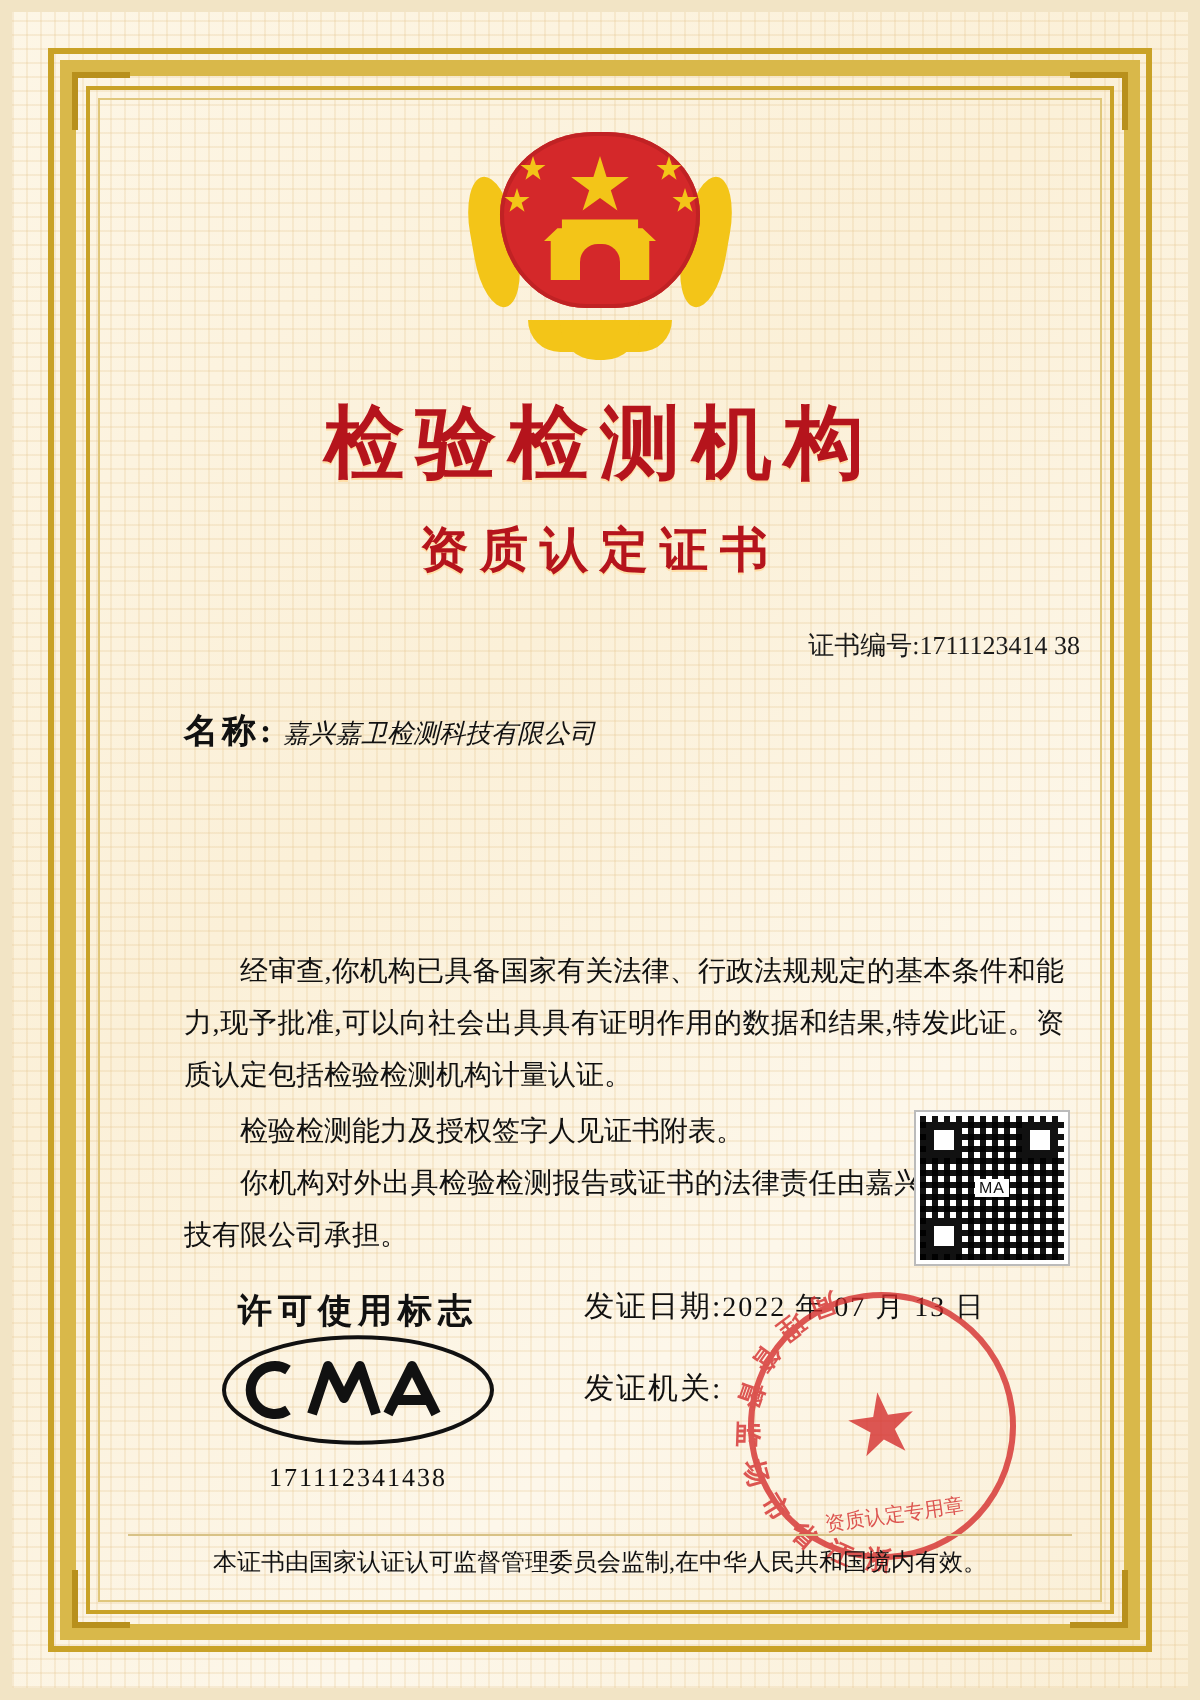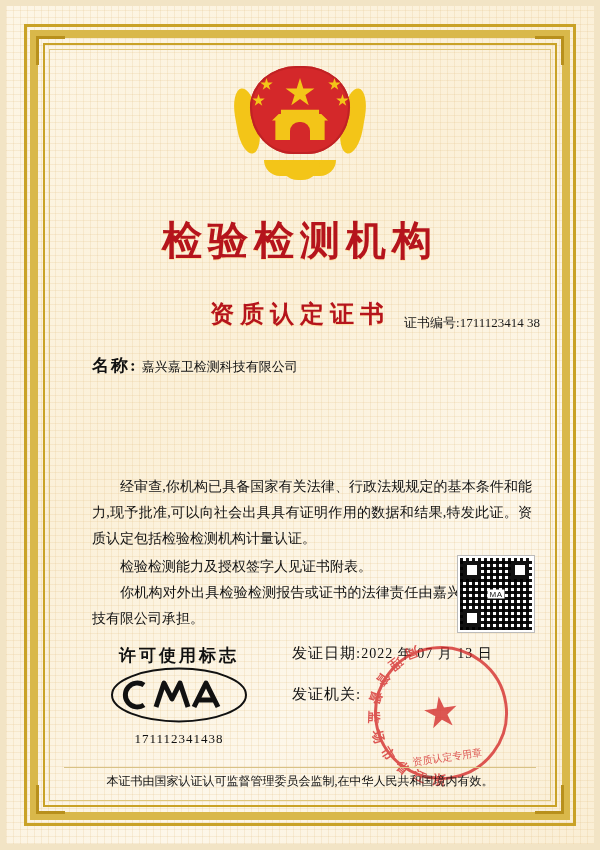--- a/index.html
+++ b/index.html
@@ -147,21 +147,20 @@
     position: absolute;
     left: 0; right: 0; top: 140px;
     text-align: center;
   }
   .title-line {
     font-family: "Liberation Serif", serif;
     font-weight: bold;
     color: #b5141c;
     letter-spacing: 6px;
     text-shadow: 0 1px 0 rgba(255,220,160,0.9);
-    margin-top: 19px;
   }
   .title-1 { font-size: 40px; line-height: 52px; }
   .title-2 { font-size: 24px; line-height: 56px; }
 
   .cert-no {
     position: absolute;
     right: 4px;
     top: 258px;
     font-size: 13px;
     color: #1b1b1b;
@@ -180,20 +179,21 @@
     font-size: 17px;
     font-weight: bold;
     letter-spacing: 2px;
     display: inline-block;
     vertical-align: top;
   }
   .field-value {
     font-size: 14px;
     display: inline;
     line-height: 26px;
+    font-style: italic;
   }
   .f-name { top: 298px; }
   .f-name .field-value { font-size: 13px; }
   .f-addr { top: 358px; }
   .f-addr .field-value { line-height: 27px; }
 
   .para {
     position: absolute;
     left: 36px; right: 12px;
     font-family: "Liberation Serif", serif;

